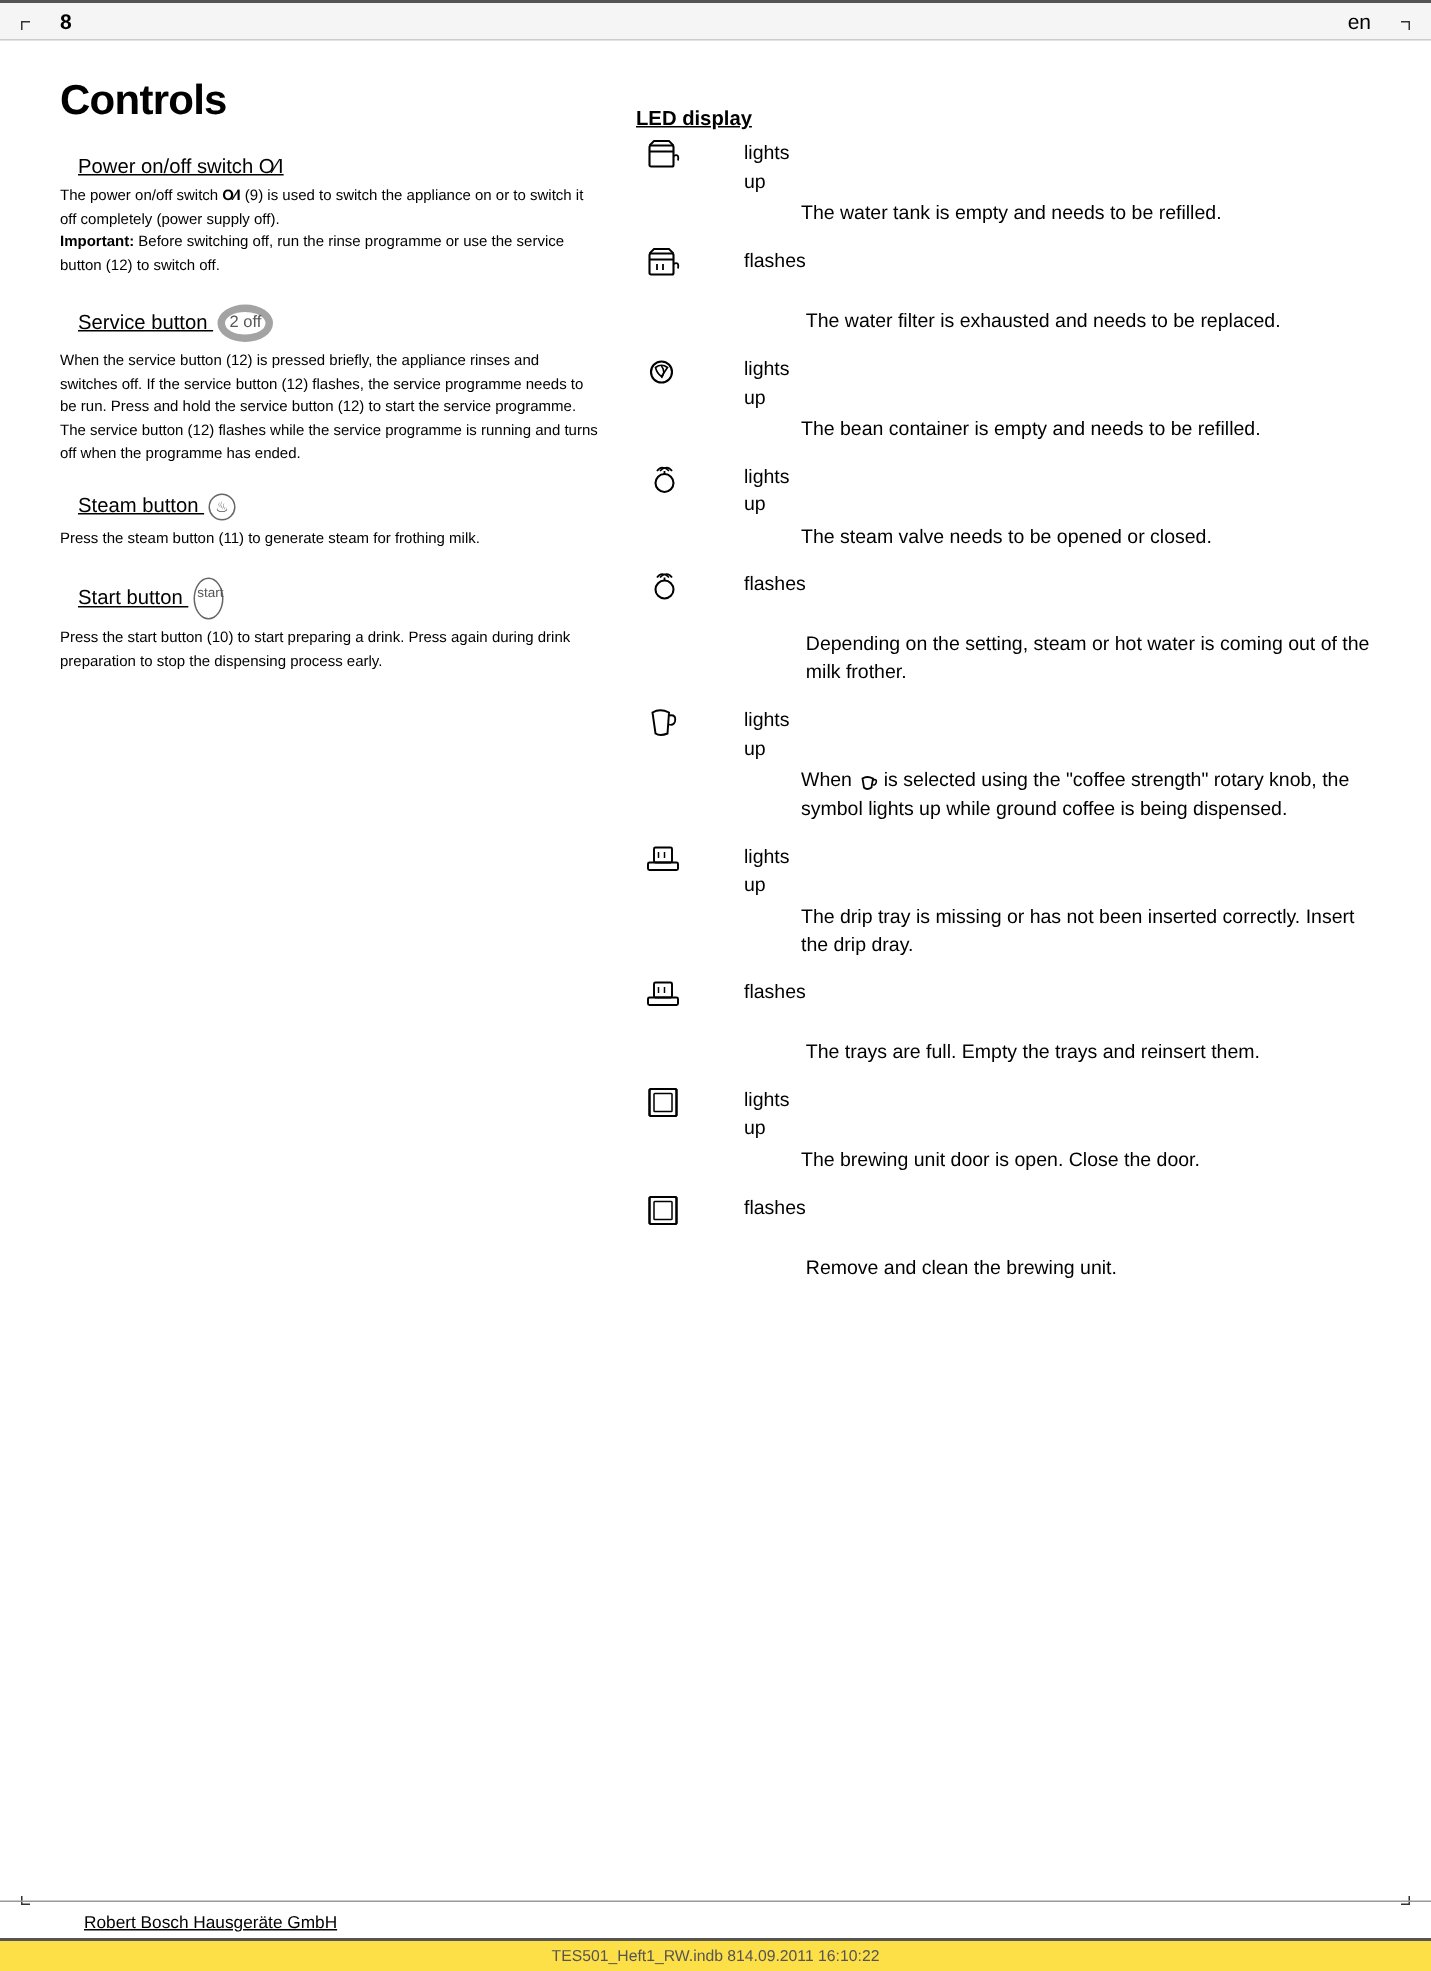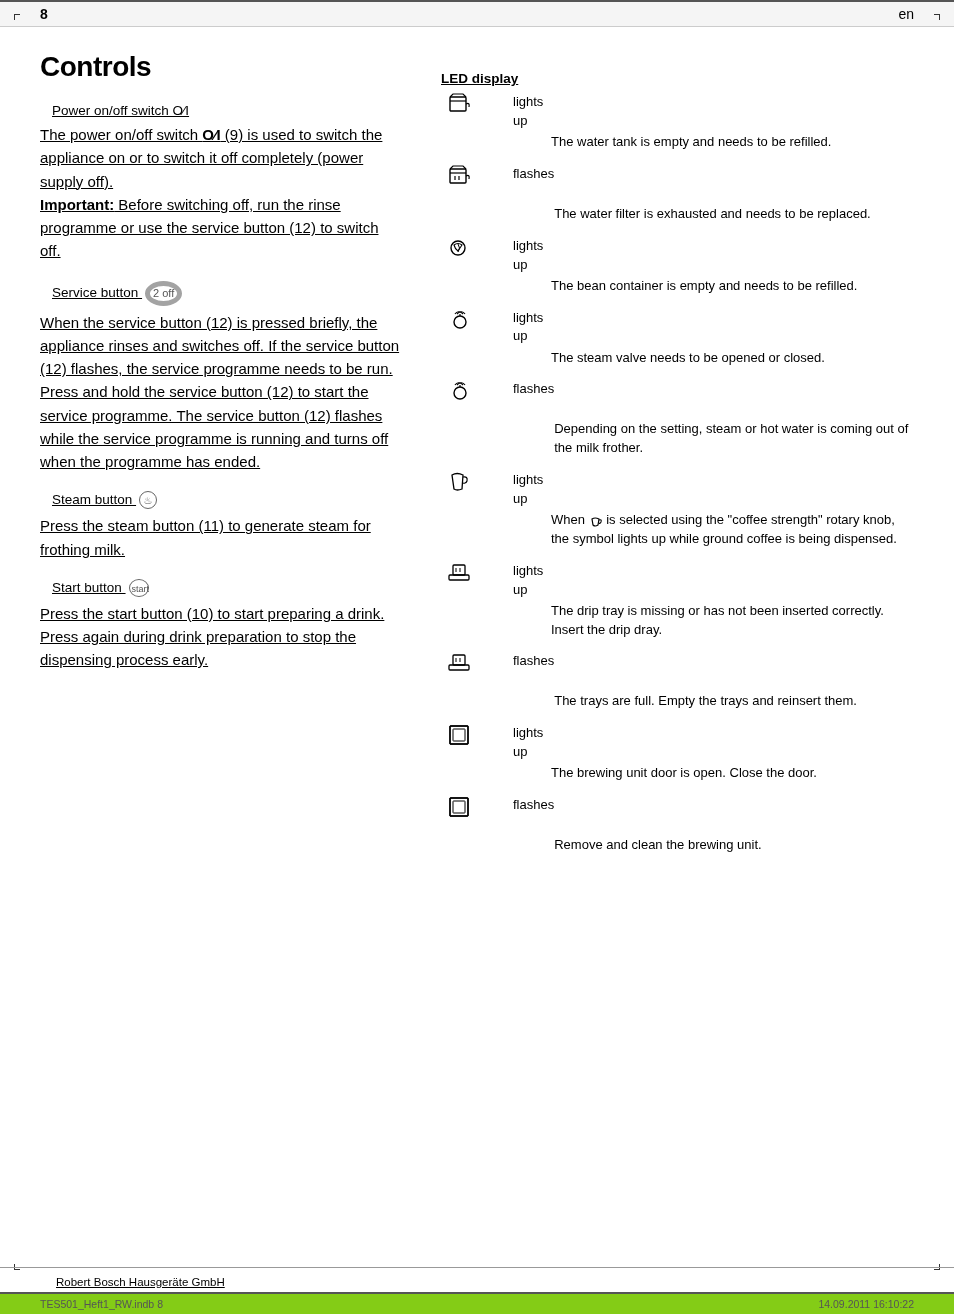--- a/index.html
+++ b/index.html
@@ -38,21 +38,21 @@
     }
     .header-lang {
       font-weight: normal;
       font-size: 14px;
     }
 
     
     .content-area {
       display: flex;
       padding: 24px 40px 20px 40px;
-      gap: 41px;
+      gap: 24px;
     }
 
     
     .left-col {
       flex: 0 0 360px;
       max-width: 360px;
     }
 
     
     .right-col {
@@ -69,23 +69,22 @@
     .section-title {
       font-weight: normal;
       text-decoration: underline;
       margin-bottom: 5px;
       font-size: 13.5px;
       padding-left: 12px;
     }
 
     .section-body {
       margin-bottom: 18px;
-      font-size: 15px;
+      font-size: 10px;
       line-height: 1.55;
-      text-decoration: underline;
     }
 
     .section-body .bold {
       font-weight: bold;
     }
 
     
     .led-title {
       font-weight: bold;
       text-decoration: underline;
@@ -141,26 +140,26 @@
 
     .footer-company {
       padding: 8px 40px 4px 56px;
       font-size: 11.5px;
       border-top: 1px solid #999;
       text-decoration: underline;
     }
 
     .footer-bottom {
       display: flex;
-      justify-content: space-between;
+      justify-content: center;
       padding: 4px 40px;
       font-size: 10.5px;
       color: #555;
       border-top: 2px solid #555;
-      background: #84cc16;
+      background: #fde047;
     }
 
     
     .corner-tl, .corner-tr, .corner-bl, .corner-br {
       position: absolute;
       width: 6px;
       height: 6px;
       border-color: #333;
       border-style: solid;
     }
@@ -214,21 +213,21 @@
           <span style="display:inline-block; border:1px solid #666; border-radius:50%; width:18px; height:18px; text-align:center; line-height:18px; font-size:10px; margin-left:3px; vertical-align:middle; color:#555;">♨</span>
         </div>
         <div class="section-body">
           Press the steam button (11) to generate steam for frothing milk.
         </div>
       </div>
 
       <div class="section">
         <div class="section-title">
           Start button
-          <span style="display:inline-block; border:1px solid #666; border-radius:50%; width:20px; height:18px; text-align:center; line-height:18px; font-size:9px; margin-left:3px; vertical-align:middle; color:#555; padding: 0 2px;">start</span>
+          <span style="display:inline-block; border:1px solid #666; border-radius:50%; width:20px; height:28px; text-align:center; line-height:18px; font-size:9px; margin-left:3px; vertical-align:middle; color:#555; padding: 0 2px;">start</span>
         </div>
         <div class="section-body">
           Press the start button (10) to start preparing a drink. Press again during drink preparation to stop the dispensing process early.
         </div>
       </div>
 
     </div>
 
     <div class="right-col">
 

